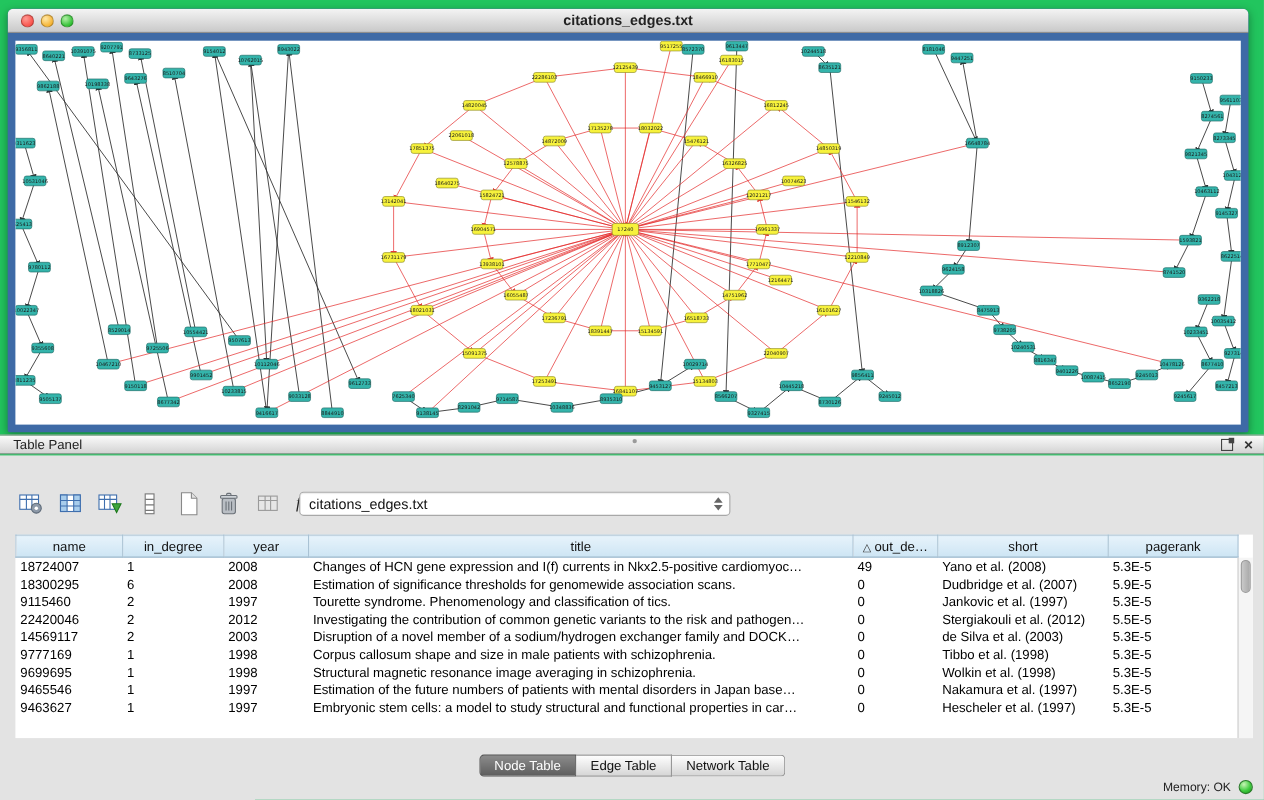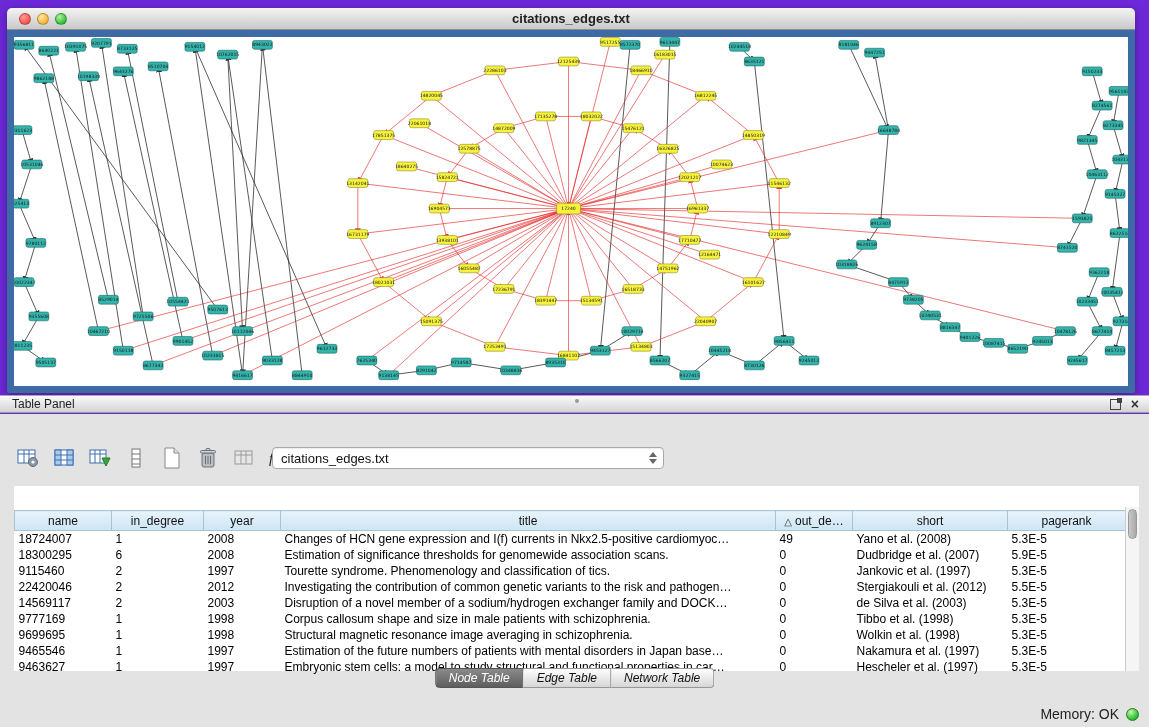--- a/index.html
+++ b/index.html
@@ -1,18 +1,18 @@
 <!DOCTYPE html>
 <html><head>
 <meta charset="utf-8">
 <style>
   * { box-sizing: border-box; margin: 0; padding: 0; }
   html,body { width:1149px; height:727px; }
   body { font-family:"Liberation Sans", sans-serif; background:#cfcfcf; position:relative; overflow:hidden; }
-  .screen { position:absolute; inset:0; background:#6d28d9; }
+  .screen { position:absolute; inset:0; background:#22c55e; }
 
   
   .net-window { position:absolute; left:7px; top:8px; width:1128px; height:385px;
     background:#3e6aa6; border-radius:5px 5px 2px 2px; box-shadow:0 2px 8px rgba(0,0,0,.35); }
   .titlebar { height:22px; border-radius:5px 5px 0 0;
     background:linear-gradient(#f4f4f4,#c9c9c9); border-bottom:1px solid #8e8e8e;
     display:flex; align-items:center; position:relative; }
   .lights { display:flex; gap:6px; padding-left:12px; }
   .light { width:12px; height:12px; border-radius:50%; border:1px solid rgba(0,0,0,.25); }
   .light.red { background:radial-gradient(circle at 35% 30%, #ff9a93, #f9544d 70%); }
@@ -47,41 +47,41 @@
 
   .combo { position:absolute; left:272px; top:33px; width:392px; height:22px; background:#ffffff;
     border:1px solid #a8a8a8; border-radius:4px; display:flex; align-items:center; font-size:13px; color:#111;
     box-shadow:inset 0 1px 1px rgba(0,0,0,.08); }
   .combo .combo-val { padding-left:8px; flex:1; }
   .combo .spin { width:16px; height:18px; margin-right:2px; display:flex; flex-direction:column; align-items:center; justify-content:center; gap:2px; }
   .spin .up { width:0; height:0; border-left:4px solid transparent; border-right:4px solid transparent; border-bottom:5px solid #666; }
   .spin .dn { width:0; height:0; border-left:4px solid transparent; border-right:4px solid transparent; border-top:5px solid #666; }
 
   .table-wrap { position:absolute; left:14px; top:72px; width:1125px; height:185px; background:#ffffff; }
-  table.data { border-collapse:collapse; table-layout:fixed; width:1111px;margin-top:24px; }
+  table.data { border-collapse:collapse; table-layout:fixed; width:1111px; }
   table.data th { height:20px; background:linear-gradient(#e7f3fb,#cde5f4); border:1px solid #a9c2d4; border-left:none;
     font-weight:normal; font-size:12px; color:#111; overflow:hidden; white-space:nowrap; }
   table.data th:first-child { border-left:1px solid #a9c2d4; }
   table.data td { height:16px; font-size:12px; color:#000; padding:0 4px; white-space:nowrap; overflow:hidden; }
   td.col-short { }
   td.col-pagerank { padding-left:18px; }
   .sort-tri { font-size:10px; margin-right:3px; color:#333; }
   .vscroll { position:absolute; right:0; top:21px; bottom:0; width:14px; background:#f5f5f5; border-left:1px solid #cccccc; }
   .vthumb { position:absolute; left:2px; top:2px; width:9px; height:30px; border-radius:5px;
     background:linear-gradient(90deg,#c9c9c9,#a9a9a9); border:1px solid #999; }
 
-  .tabs { position:absolute; left:50%; transform:translateX(-50%); top:254px; display:flex;font-style:italic; }
+  .tabs { position:absolute; left:50%; transform:translateX(-50%); top:272px; display:flex; }
   .tab { height:20px; padding:0 13px; font-size:12px; line-height:18px; border:1px solid #979797; border-left:none;
     background:linear-gradient(#fefefe,#d6d6d6); color:#111; }
   .tab:first-child { border-left:1px solid #979797; border-radius:4px 0 0 4px; }
   .tab:last-child { border-radius:0 4px 4px 0; }
   .tab.selected { background:linear-gradient(#8b8b8b,#5e5e5e); color:#ffffff; border-color:#555; }
 
   .statusbar { position:absolute; right:10px; bottom:5px; display:flex; align-items:center; gap:7px; }
-  .statusbar .mem { font-size:14px; color:#222; }
+  .statusbar .mem { font-size:11px; color:#222; }
   .mem-dot { width:13px; height:13px; border-radius:50%; border:1px solid #2a7a2a;
     background:radial-gradient(circle at 35% 28%, #c8f5b6, #3ecb3e 55%, #189418); }
 </style>
 </head>
 <body>
 
 <div class="screen">
 
   <div class="net-window">
     <div class="titlebar">

